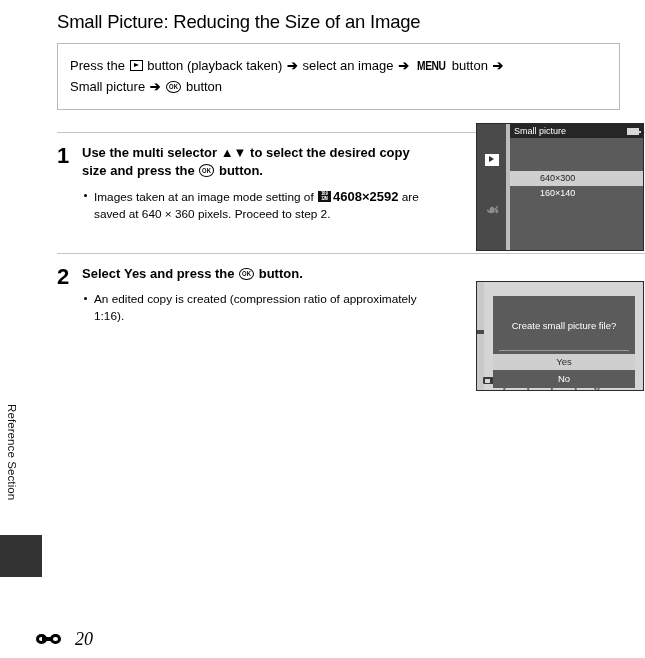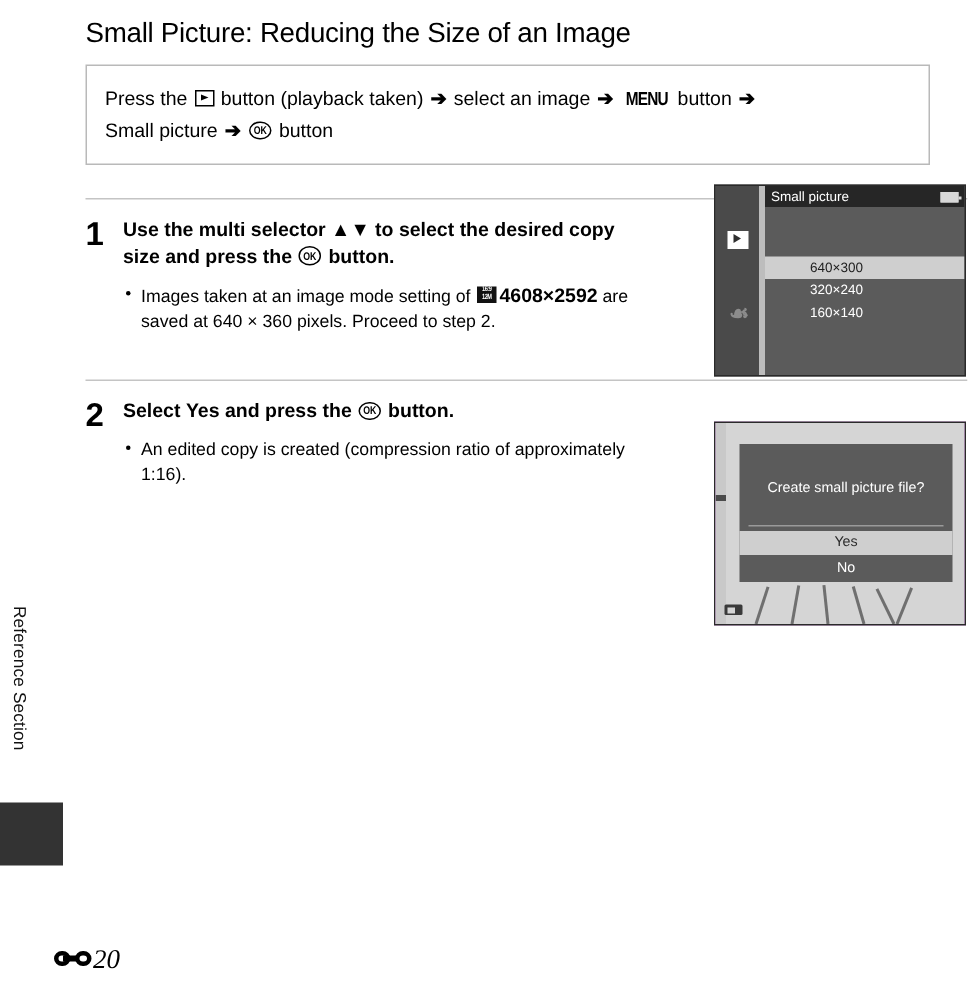--- a/index.html
+++ b/index.html
@@ -37,21 +37,21 @@
     transform-origin: left top;
   }
 
   
   .page-num {
     position: absolute;
     left: 37px;
     top: 630px;
     display: flex;
     align-items: baseline;
-    gap: 2px;
+    gap: 15px;
   }
   .e-glyph {
     position: relative;
     display: inline-block;
     width: 23px;
     height: 13px;
   }
   .e-glyph .bar {
     position: absolute;
     left: 5px;
@@ -354,22 +354,22 @@
   .menu-row.selected {
     background: #cfcfcf;
     color: #1e1e1e;
   }
   .menu-spacer { height: 33px; }
 
   #shot-dialog {
     left: 476px;
     top: 281px;
     width: 168px;
-    height: 136px;
-    background: #f0abfc;
+    height: 110px;
+    background: #a3a3a3;
   }
   .photo-bg {
     position: absolute;
     inset: 0;
     background: #d5d5d5;
   }
   .photo-bg .stripe {
     position: absolute;
     bottom: 0;
     width: 2px;
@@ -535,21 +535,20 @@
   <div class="menu-sidebar-sep"></div>
 
   <div class="menu-titlebar">
     <span>Small picture</span>
     <span class="icon-battery"></span>
   </div>
 
   <div class="menu-list">
     <div class="menu-spacer"></div>
     <div class="menu-row selected">640×300</div>
-    <div class="menu-row">320×240</div>
     <div class="menu-row">160×140</div>
   </div>
 </div>
 
 <div class="shot" id="shot-dialog">
   <div class="photo-bg">
     <div class="stripe" style="left:26px;height:26px;transform:rotate(18deg);"></div>
     <div class="stripe" style="left:50px;height:26px;transform:rotate(10deg);"></div>
     <div class="stripe" style="left:74px;height:26px;transform:rotate(-6deg);"></div>
     <div class="stripe" style="left:98px;height:26px;transform:rotate(-16deg);"></div>

